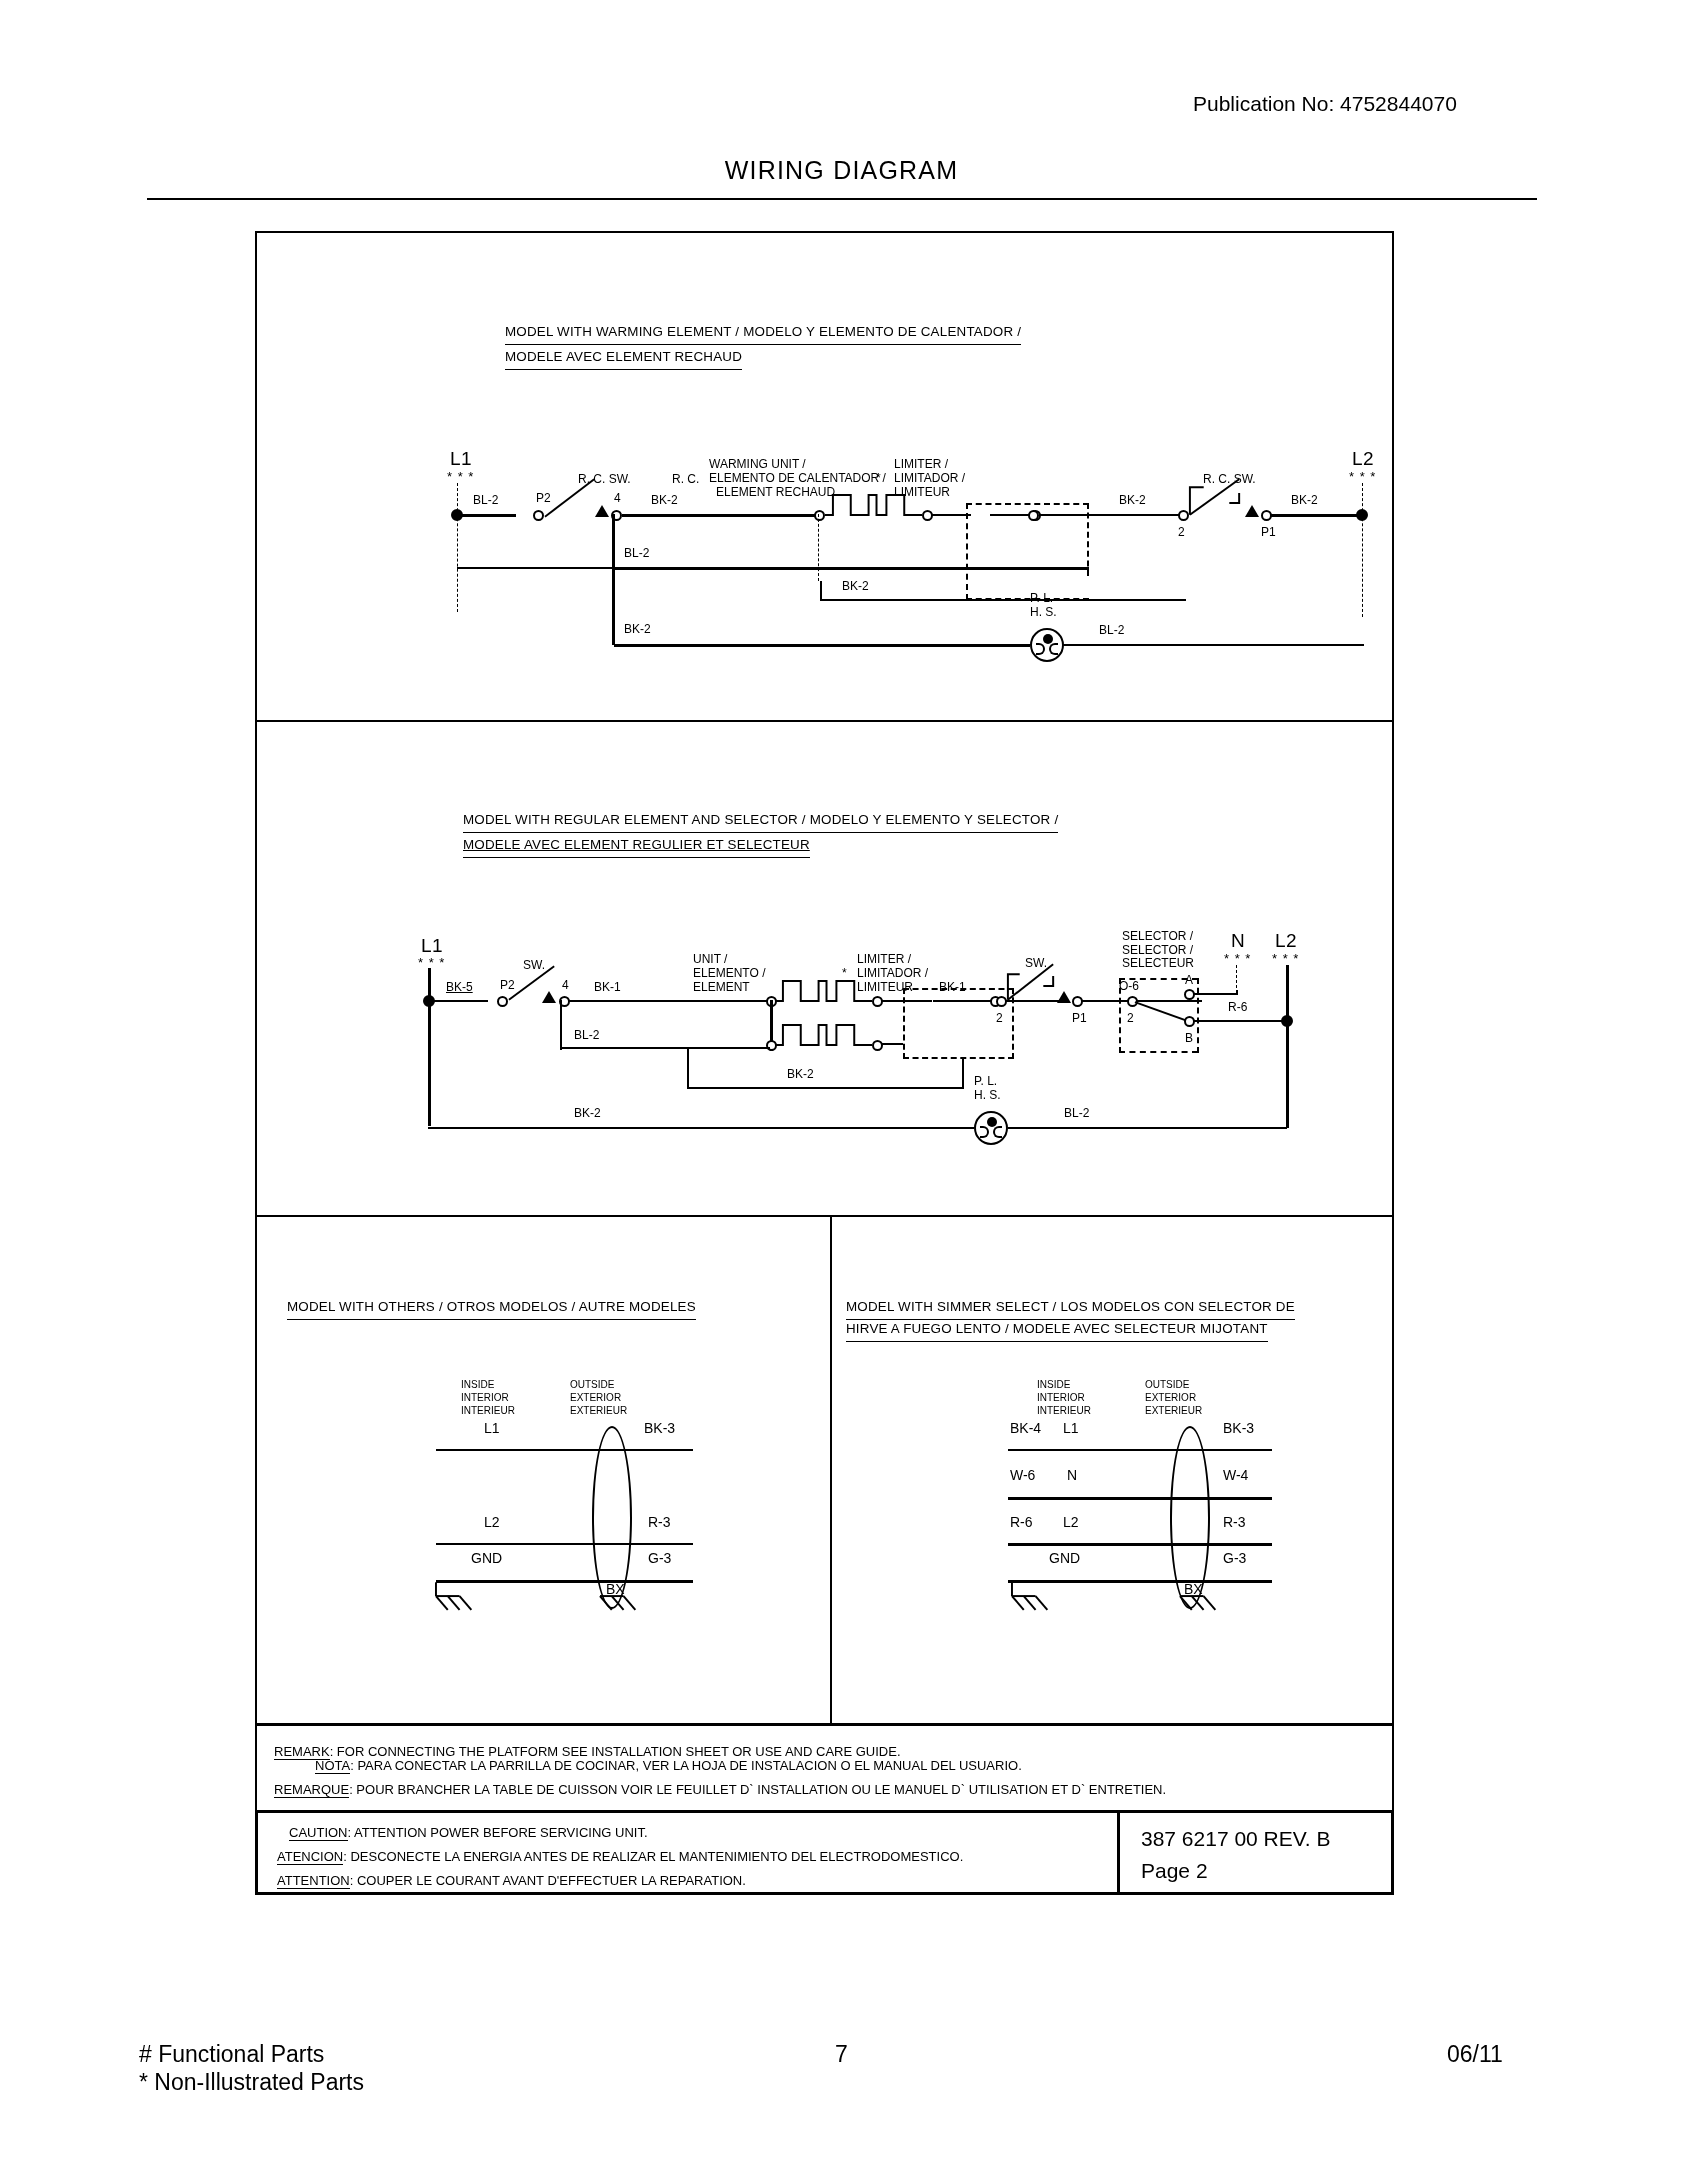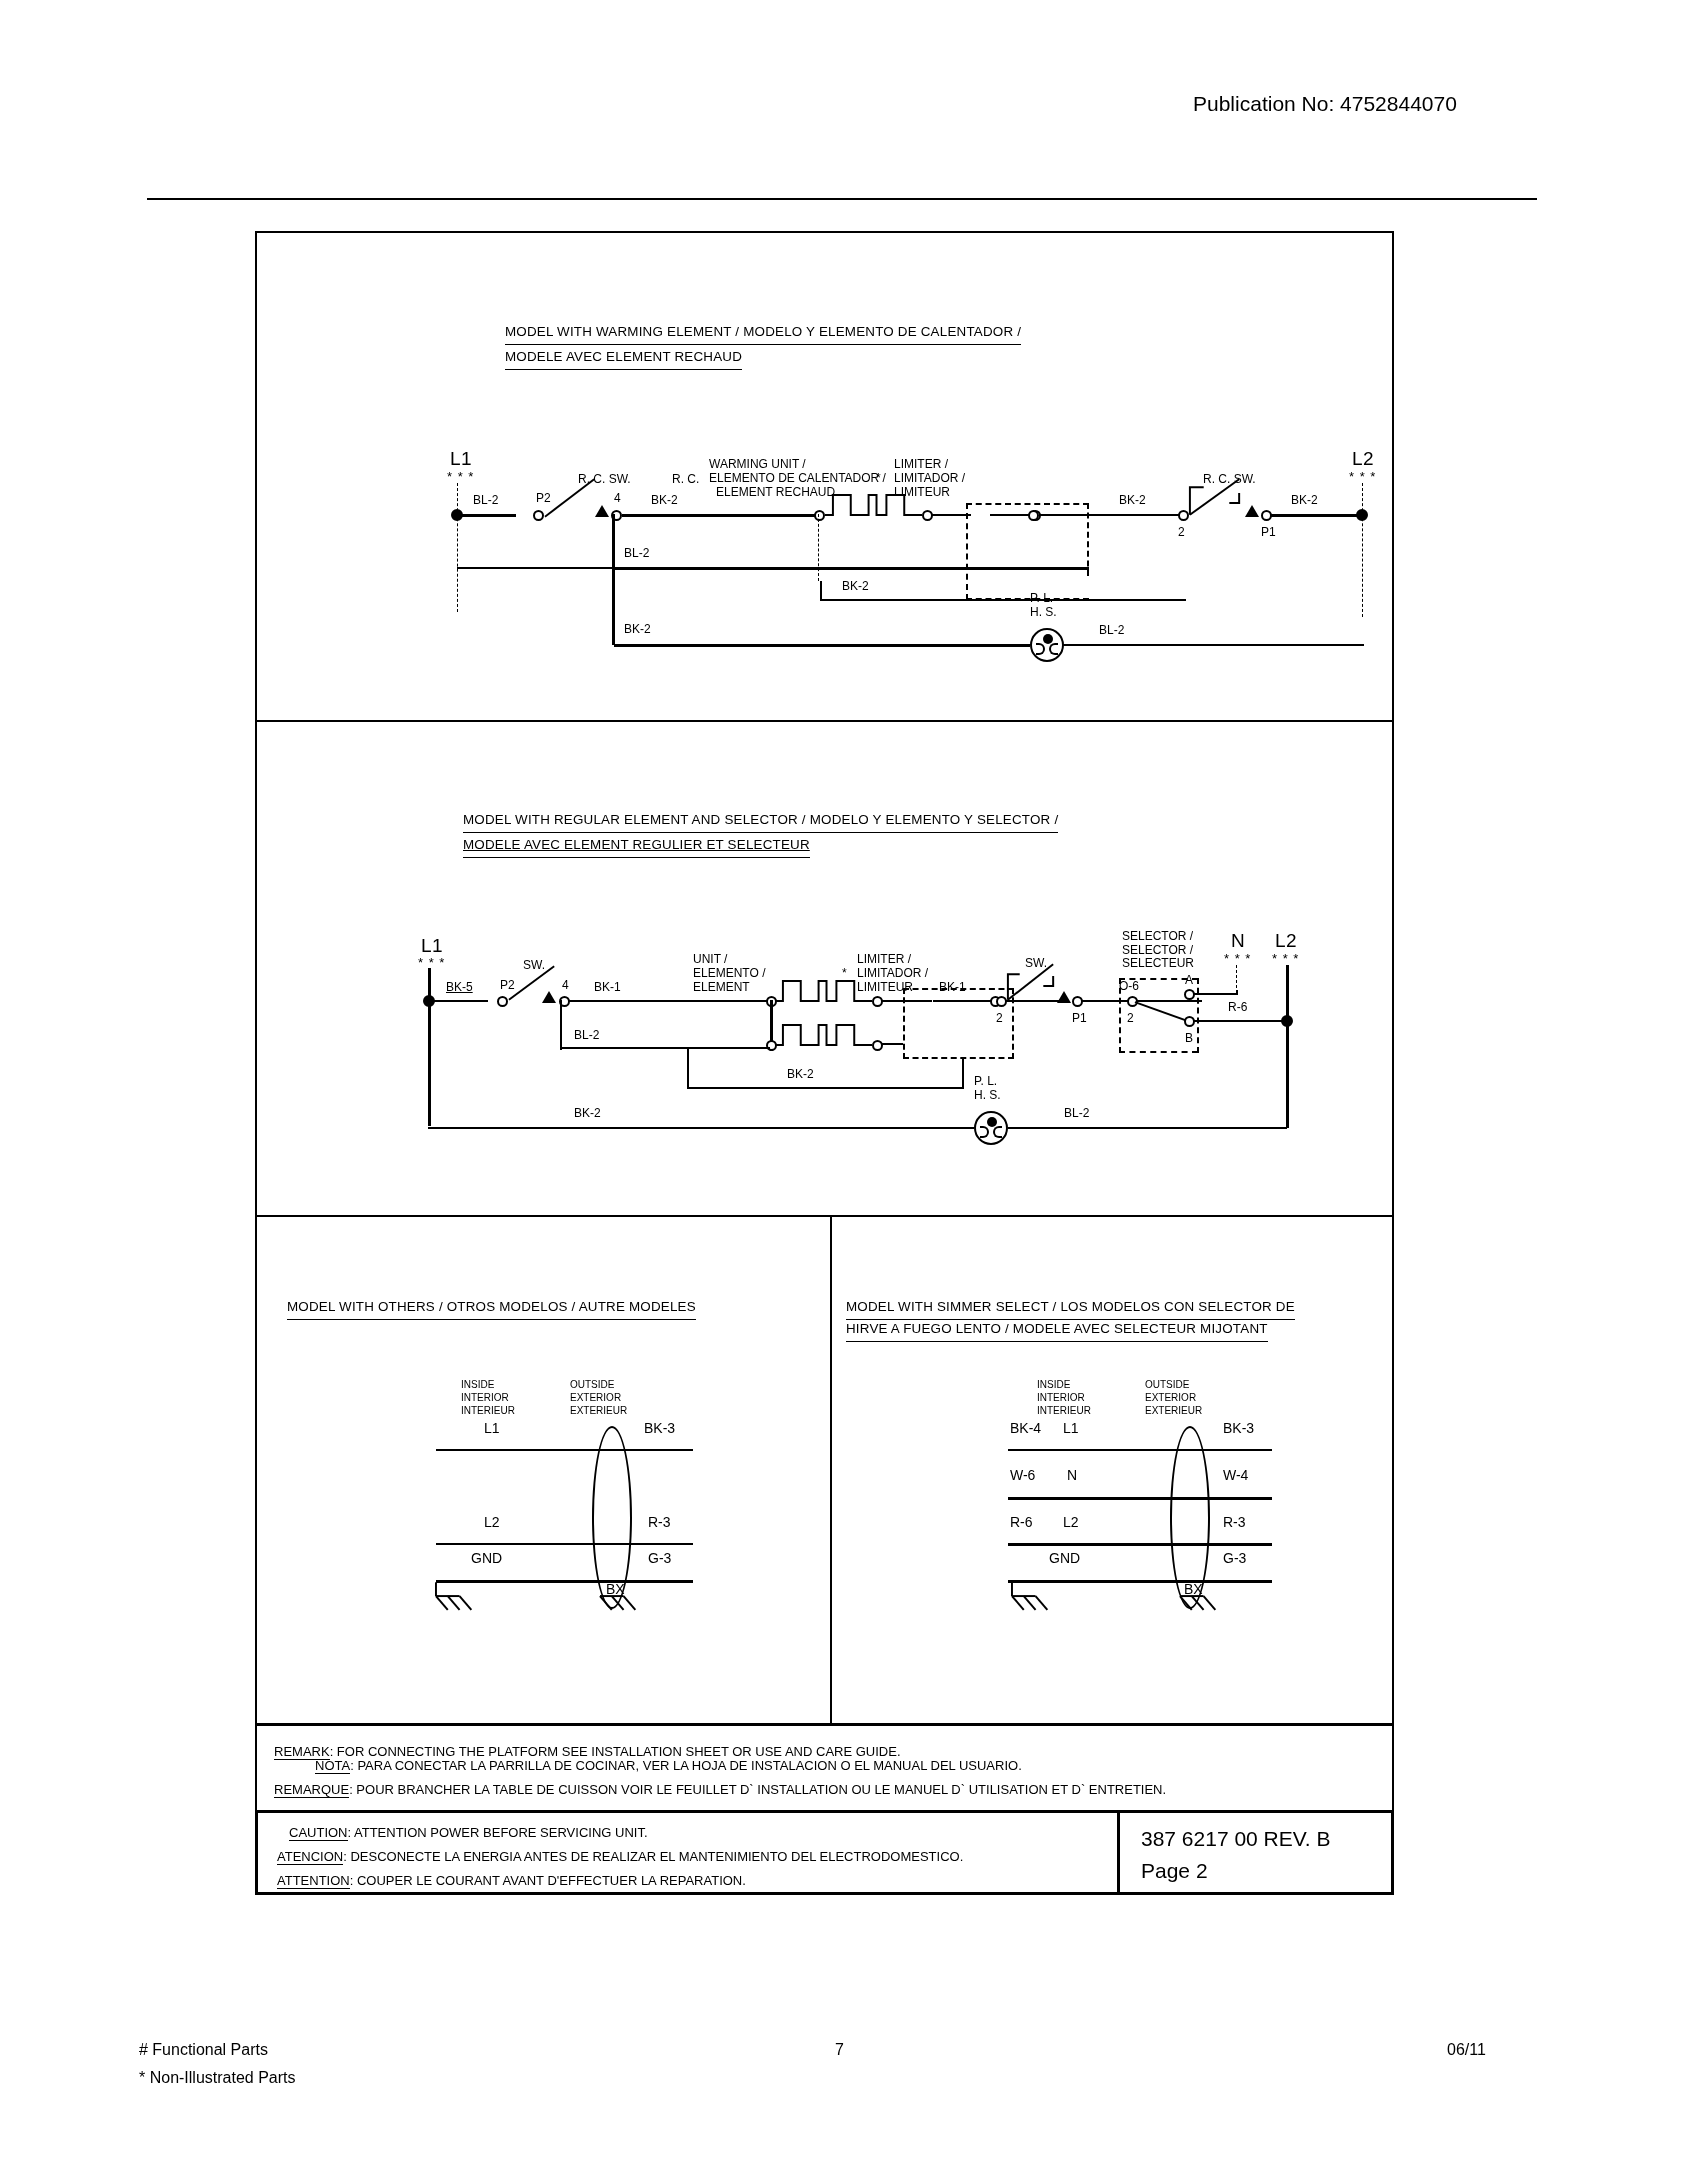--- a/index.html
+++ b/index.html
@@ -213,37 +213,38 @@
   }
   .pageno {
     position: absolute;
     left: 1141px; top: 1859px;
     font-size: 21px;
     white-space: nowrap;
   }
   
   .ftr {
     position: absolute;
-    font-size: 16px;
+    font-size: 23px;
     white-space: nowrap;
   }
   .ellipse {
     position: absolute;
     border: 2px solid #000;
     border-radius: 50%;
     box-sizing: border-box;
   }
   .gnd-sym { position: absolute; }
 </style>
 </head>
 <body>
 
 <div class="page">
 
   <div class="hdr-pub">Publication No:  4752844070</div>
+  <div class="hdr-title">WIRING DIAGRAM</div>
   <div class="hdr-rule"></div>
 
   <div class="frame"></div>
 
   <div class="hline" style="left:256px; top:720px; width:1137px;"></div>
   <div class="hline" style="left:256px; top:1215px; width:1137px;"></div>
   <div class="vline" style="left:830px; top:1217px; height:508px;"></div>
 
   <div class="sect-title" style="left:505px; top:322px;">MODEL WITH WARMING ELEMENT  /  MODELO Y ELEMENTO DE CALENTADOR /</div>
   <div class="sect-title" style="left:505px; top:347px;">MODELE AVEC ELEMENT RECHAUD</div>

